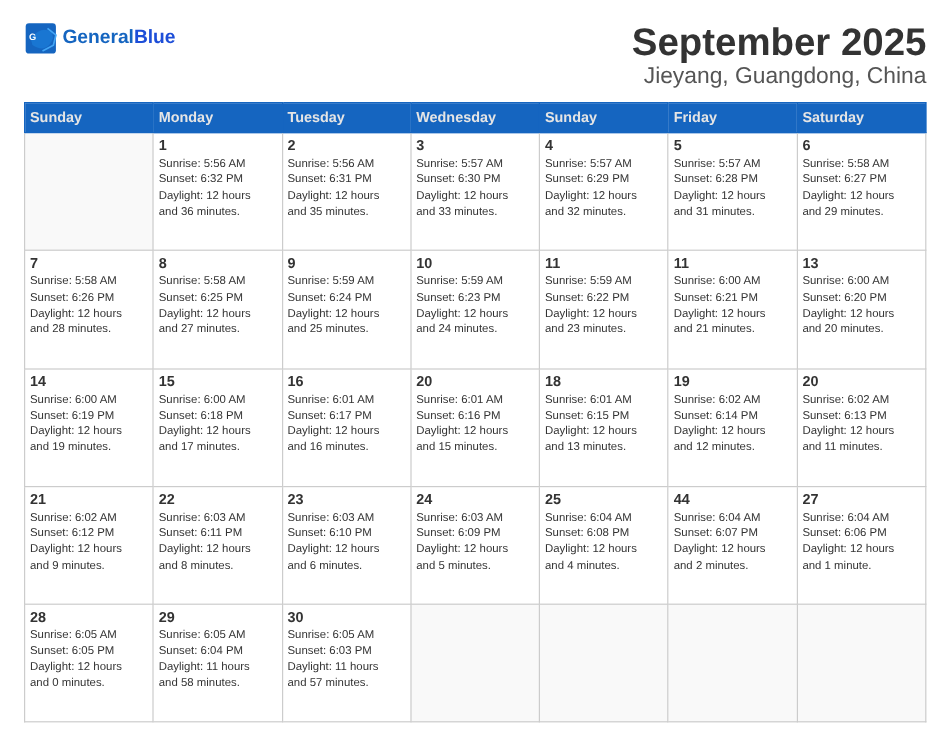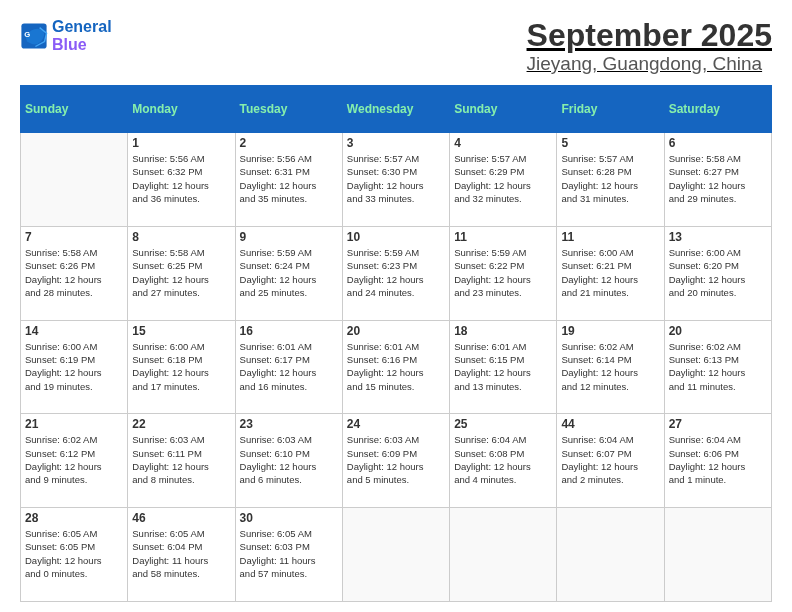--- a/index.html
+++ b/index.html
@@ -26,46 +26,45 @@
     .logo {
       display: flex;
       align-items: center;
       gap: 4px;
     }
     .logo-icon {
       width: 28px;
       height: 28px;
     }
     .title-block {
-      text-align: left;
-      text-decoration: underline;
+      text-align: right;
     }
     .main-title {
       font-size: 32px;
       font-weight: bold;
       color: #333;
       line-height: 1.1;
     }
     .subtitle {
       font-size: 19px;
       color: #555;
     }
     .calendar {
       flex: 1;
       border: 1px solid #ccc;
       border-collapse: collapse;
       width: 100%;
       table-layout: fixed;
     }
     .calendar th {
       background: #1565c0;
-      color: #86efac;
+      color: #e5e5e5;
       font-size: 12px;
       font-weight: bold;
-      padding: 16px 4px;
+      padding: 5px 4px;
       text-align: left;
       border: 1px solid #1565c0;
     }
     .calendar td {
       border: 1px solid #ccc;
       vertical-align: top;
       padding: 3px 4px;
       font-size: 10px;
       color: #333;
       height: 82px;
@@ -91,23 +90,23 @@
 <div class="page">
   <div class="header">
     <div class="logo">
       <svg class="logo-icon" viewBox="0 0 40 40">
         <rect x="2" y="2" width="36" height="36" rx="4" fill="#1565c0"></rect>
         <polygon points="20,5 38,20 20,35 2,20" fill="none" stroke="#fff" stroke-width="0"></polygon>
         <path d="M8 20 Q20 5 32 12 Q38 18 30 28 Q22 36 10 28 Z" fill="#1976d2"></path>
         <path d="M28 8 L38 16 L35 28 L22 35" fill="none" stroke="#42a5f5" stroke-width="2"></path>
         <text x="6" y="22" font-size="11" fill="white" font-weight="bold" font-family="Arial">G</text>
       </svg>
-      <div style="display:flex;flex-direction:column;line-height:1.15;">
+      <div style="display:flex;flex-direction:row;line-height:1.15;">
         <span style="font-size:16px;font-weight:bold;color:#1565c0;">General</span>
-        <span style="font-size:16px;font-weight:bold;color:#8b5cf6;">Blue</span>
+        <span style="font-size:16px;font-weight:bold;color:#1d4ed8;">Blue</span>
       </div>
     </div>
     <div class="title-block">
       <div class="main-title">September 2025</div>
       <div class="subtitle">Jieyang, Guangdong, China</div>
     </div>
   </div>
 
   <table class="calendar">
     <thead>
@@ -238,21 +237,21 @@
             <span class="day-num">27</span>
             <div class="day-info">Sunrise: 6:04 AM<br>Sunset: 6:06 PM<br>Daylight: 12 hours<br>and 1 minute.</div>
           </td>
         </tr>
         <tr>
           <td>
             <span class="day-num">28</span>
             <div class="day-info">Sunrise: 6:05 AM<br>Sunset: 6:05 PM<br>Daylight: 12 hours<br>and 0 minutes.</div>
           </td>
           <td>
-            <span class="day-num">46</span>
+            <span class="day-num">29</span>
             <div class="day-info">Sunrise: 6:05 AM<br>Sunset: 6:04 PM<br>Daylight: 11 hours<br>and 58 minutes.</div>
           </td>
           <td>
             <span class="day-num">30</span>
             <div class="day-info">Sunrise: 6:05 AM<br>Sunset: 6:03 PM<br>Daylight: 11 hours<br>and 57 minutes.</div>
           </td>
           <td class="empty-cell"></td>
           <td class="empty-cell"></td>
           <td class="empty-cell"></td>
           <td class="empty-cell"></td>

